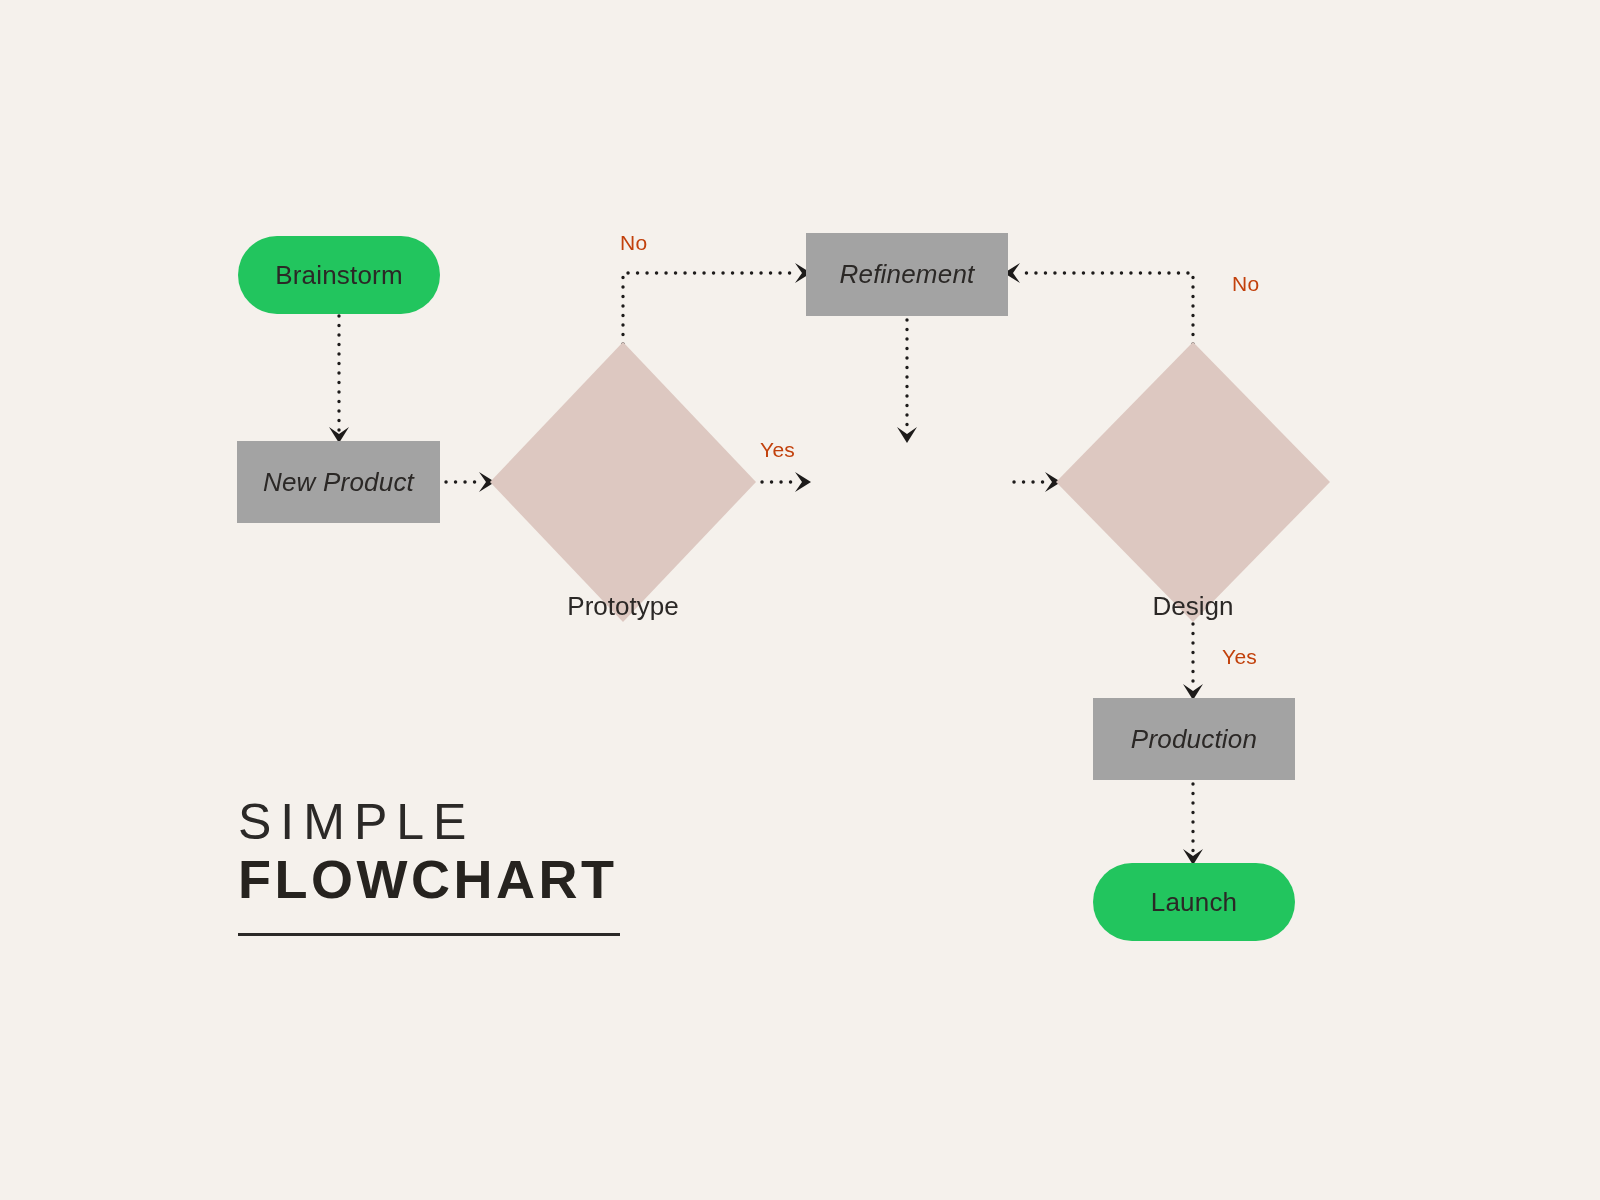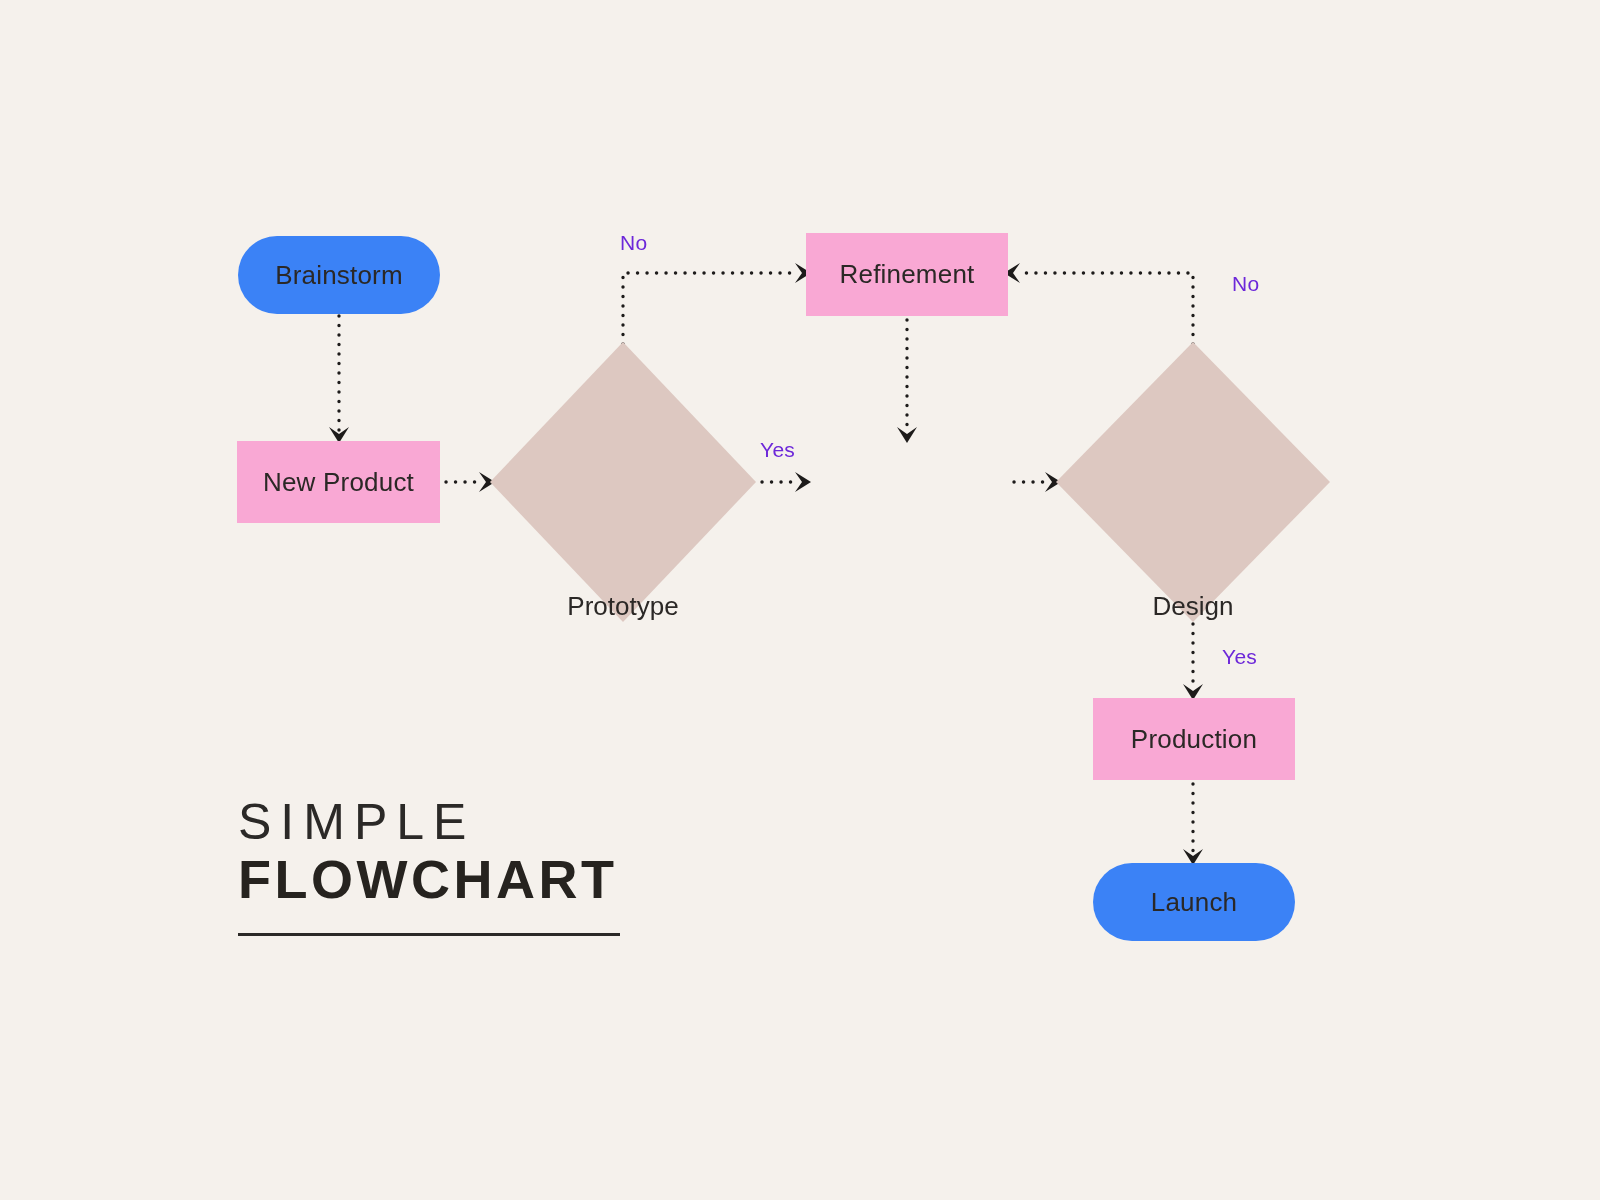--- a/index.html
+++ b/index.html
@@ -27,25 +27,26 @@
     color: #262423;
     letter-spacing: 0.2px;
   }
   .node-label {
     font-size: 26px;
     font-weight: 400;
     color: #2b2826;
     white-space: nowrap;
   }
   .terminator {
-    background: #3b82f6;
+    background: #22c55e;
     border-radius: 40px;
   }
   .process {
-    background: #f9a8d4;
+    background: #a3a3a3;
+    font-style: italic;
   }
   .decision-wrap {
     position: absolute;
   }
   .decision-shape {
     position: absolute;
     inset: 0;
     background: #ddc8c1;
     clip-path: polygon(50% 0%, 100% 50%, 50% 100%, 0% 50%);
   }
@@ -71,21 +72,21 @@
     stroke-width: 3.4;
     stroke-linecap: round;
     stroke-dasharray: 0.1 9.4;
   }
   .arrow-head {
     fill: #1d1b1a;
   }
   .edge-label {
     position: absolute;
     font-size: 21px;
-    color: #6d28d9;
+    color: #c2410c;
     white-space: nowrap;
     letter-spacing: 0.3px;
   }
   #title-block {
     position: absolute;
     left: 238px;
     top: 795px;
     width: 420px;
   }
   #title-line1 {

